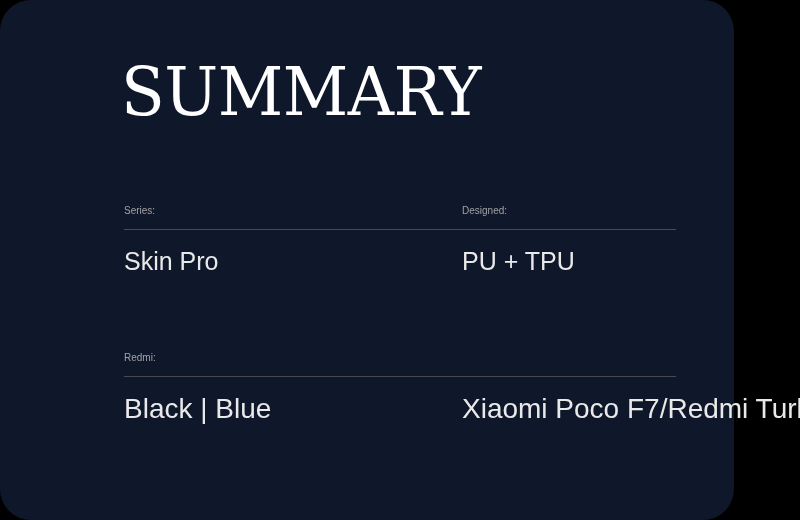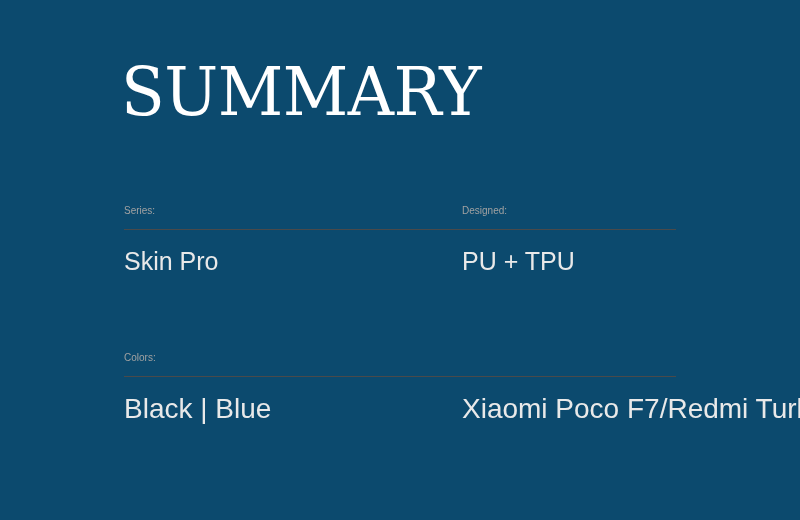--- a/index.html
+++ b/index.html
@@ -11,24 +11,25 @@
   body {
     width: 800px;
     height: 520px;
     overflow: hidden;
     font-family: "Liberation Sans", sans-serif;
     -webkit-font-smoothing: antialiased;
   }
 
   .slide {
     position: relative;
-    width: 800px;
+    width: 734px;
     height: 520px;
-    background: #0c4a6e;
+    background: #0f172a;
     box-sizing: border-box;
+    border-radius: 31px;
   }
 
   
   .title {
     position: absolute;
     left: 121px;
     top: 58px;
     font-family: "DejaVu Serif", "Liberation Serif", serif;
     font-size: 64px;
     line-height: 1.0;
@@ -134,21 +135,21 @@
         </div>
         <div class="col-right">
           <span class="spec-value">PU + TPU</span>
         </div>
       </div>
     </div>
 
     <div class="spec-row">
       <div class="row-labels">
         <div class="col-left">
-          <span class="spec-label">Colors:</span>
+          <span class="spec-label">Redmi:</span>
         </div>
       </div>
       <div class="divider"></div>
       <div class="row-values">
         <div class="col-left">
           <span class="spec-value is-large">Black | Blue</span>
         </div>
         <div class="col-right">
           <span class="spec-value is-large">Xiaomi Poco F7/Redmi Turbo 4 Pro</span>
         </div>

